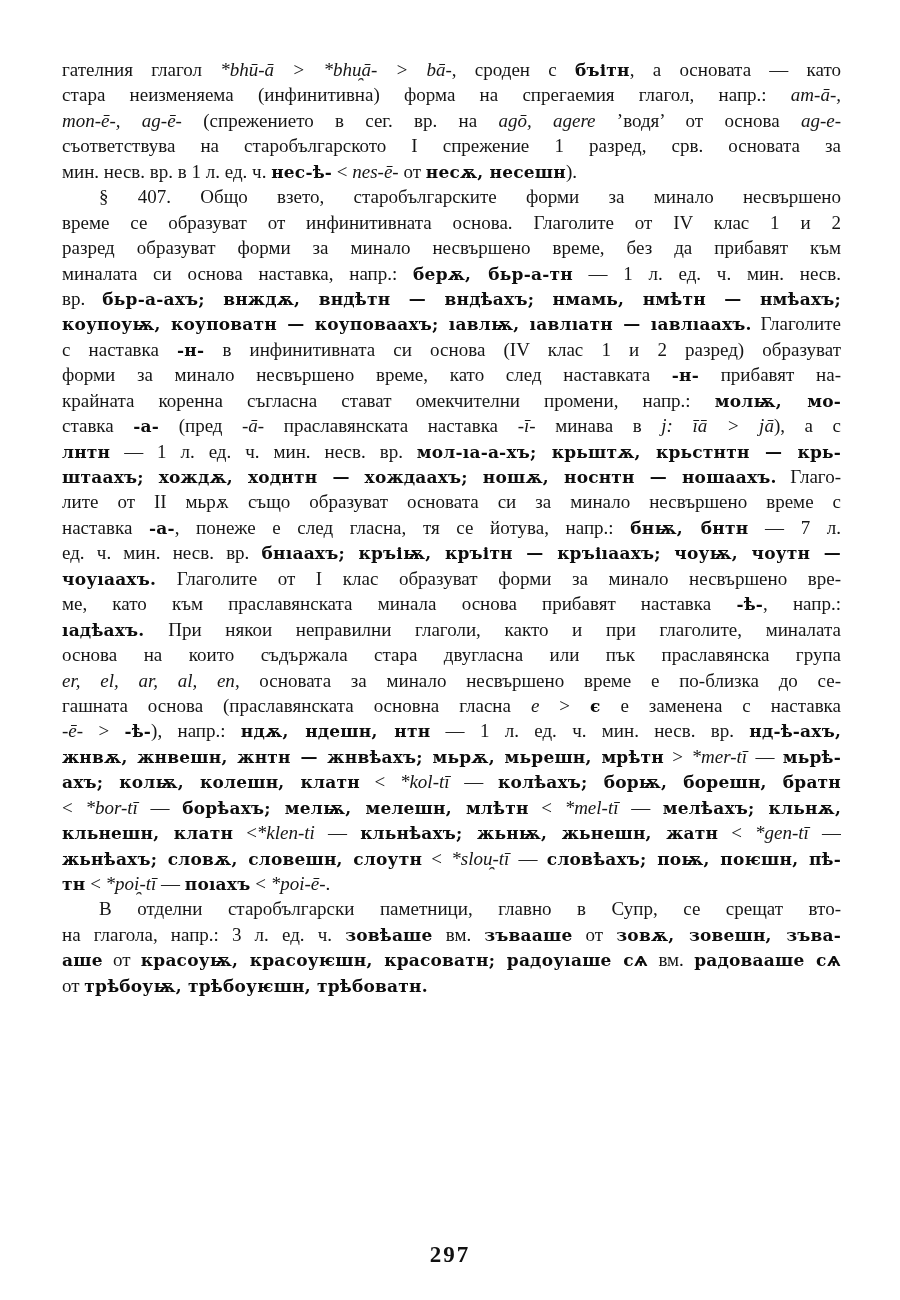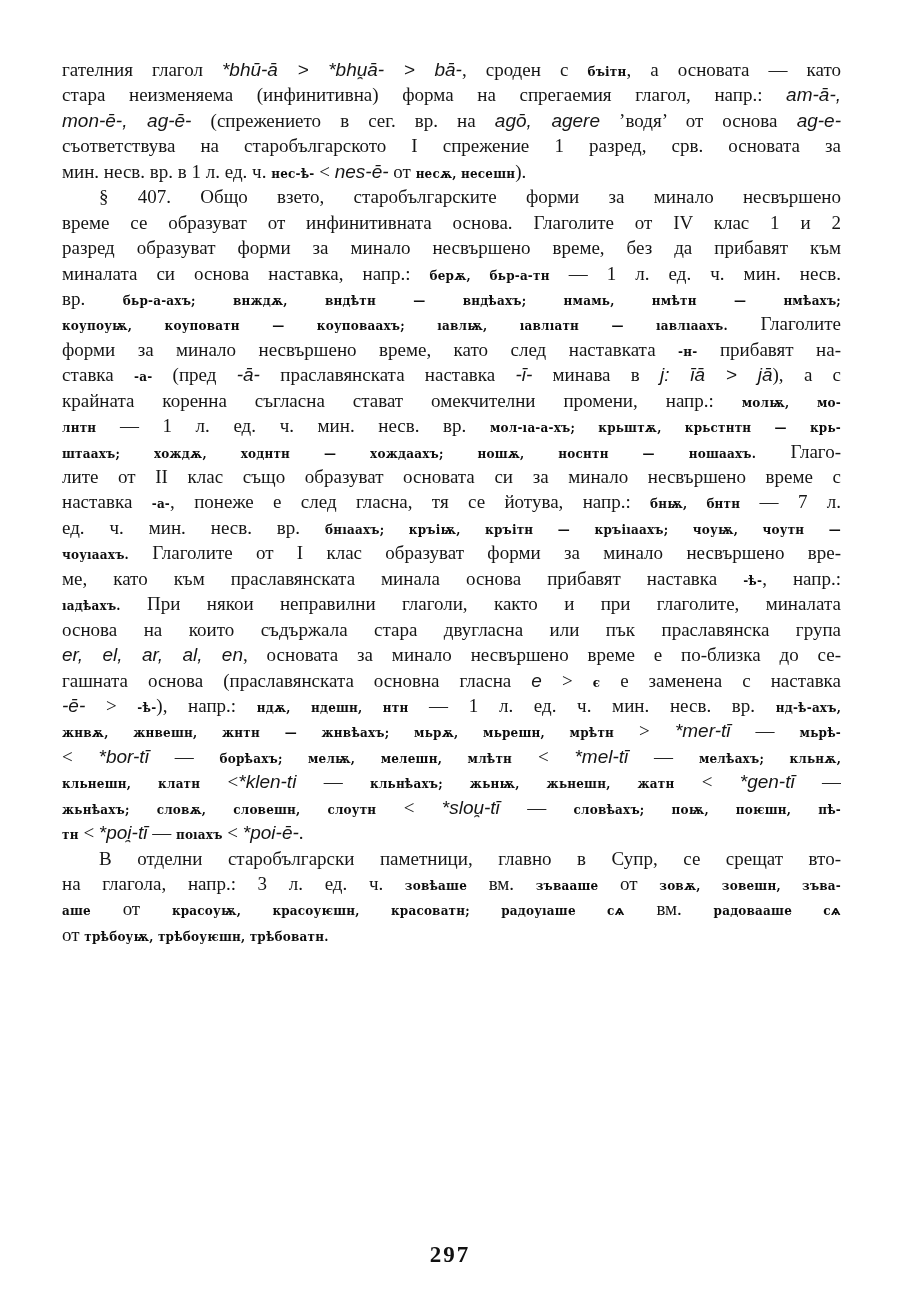--- a/index.html
+++ b/index.html
@@ -12,24 +12,24 @@
     position:absolute;left:62px;top:57px;width:779px;
   }
   .line{
     font-size:19px;line-height:25.45px;height:25.45px;
     text-align:justify;text-align-last:justify;
     overflow:hidden;white-space:normal;
   }
   .line.last{text-align-last:left;}
   .line.ind{text-indent:37px;}
   .s-n{font-family:"Liberation Serif", serif;}
-  .s-i{font-style:italic;font-family:Liberation Sans, sans-serif;}
+  .s-i{font-style:italic;font-family:Liberation Serif, serif;}
   .s-o{
     font-family:"DejaVu Serif","DejaVu Sans",serif;
-    font-weight:700;font-size:12px;color:#0d0d0d;
+    font-weight:700;font-size:17px;color:#0d0d0d;
     letter-spacing:0.2px;
   }
   #pageno{
     position:absolute;top:1242px;left:0;width:100%;
     text-align:center;font-size:23px;font-weight:700;
     font-family:"Liberation Serif", serif;letter-spacing:2px;color:#111;
   }
 </style>
 </head>
 <body>
@@ -42,36 +42,38 @@
       <div class="line"><span class="s-n">съответствува на старобългарското I спрежение 1 разред, срв. основата за</span></div>
       <div class="line last"><span class="s-n">мин. несв. вр. в 1 л. ед. ч. </span><span class="s-o">нес-ѣ-</span><span class="s-n"> &lt; </span><span class="s-i">nes-ē-</span><span class="s-n"> от </span><span class="s-o">несѫ, несешн</span><span class="s-n">).</span></div>
     </div>
     <div>
       <div class="line ind"><span class="s-n">§ 407. Общо взето, старобългарските форми за минало несвършено</span></div>
       <div class="line"><span class="s-n">време се образуват от инфинитивната основа. Глаголите от IV клас 1 и 2</span></div>
       <div class="line"><span class="s-n">разред образуват форми за минало несвършено време, без да прибавят към</span></div>
       <div class="line"><span class="s-n">миналата си основа наставка, напр.: </span><span class="s-o">берѫ, бьр-а-тн</span><span class="s-n"> — 1 л. ед. ч. мин. несв.</span></div>
       <div class="line"><span class="s-n">вр. </span><span class="s-o">бьр-а-ахъ; внждѫ, вндѣтн — вндѣахъ; нмамь, нмѣтн — нмѣахъ;</span></div>
       <div class="line"><span class="s-o">коупоуѭ, коуповатн — коуповаахъ; ıавлѭ, ıавлıатн — ıавлıаахъ.</span><span class="s-n"> Глаголите</span></div>
+      <div class="line"><span class="s-n">с наставка </span><span class="s-o">-н-</span><span class="s-n"> в инфинитивната си основа (IV клас 1 и 2 разред) образуват</span></div>
       <div class="line"><span class="s-n">форми за минало несвършено време, като след наставката </span><span class="s-o">-н-</span><span class="s-n"> прибавят на-</span></div>
+      <div class="line"><span class="s-n">крайната коренна съгласна стават омекчителни промени, напр.: </span><span class="s-o">молѭ, мо-</span></div>
       <div class="line"><span class="s-n">ставка </span><span class="s-o">-а-</span><span class="s-n"> (пред </span><span class="s-i">-ā-</span><span class="s-n"> праславянската наставка </span><span class="s-i">-ī-</span><span class="s-n"> минава в </span><span class="s-i">j: īā &gt; jā</span><span class="s-n">), а с</span></div>
-      <div class="line"><span class="s-n">крайната коренна съгласна стават омекчителни промени, напр.: </span><span class="s-o">молѭ, мо-</span></div>
       <div class="line"><span class="s-o">лнтн</span><span class="s-n"> — 1 л. ед. ч. мин. несв. вр. </span><span class="s-o">мол-ıа-а-хъ; крьштѫ, крьстнтн — крь-</span></div>
       <div class="line"><span class="s-o">штаахъ; хождѫ, ходнтн — хождаахъ; ношѫ, носнтн — ношаахъ.</span><span class="s-n"> Глаго-</span></div>
-      <div class="line"><span class="s-n">лите от II клас също образуват основата си за минало несвършено време с</span></div>
+      <div class="line"><span class="s-n">лите от II мьрѫ също образуват основата си за минало несвършено време с</span></div>
       <div class="line"><span class="s-n">наставка </span><span class="s-o">-а-</span><span class="s-n">, понеже е след гласна, тя се йотува, напр.: </span><span class="s-o">бнѭ, бнтн</span><span class="s-n"> — 7 л.</span></div>
       <div class="line"><span class="s-n">ед. ч. мин. несв. вр. </span><span class="s-o">бнıаахъ; кръіѭ, кръітн — кръіıаахъ; чоуѭ, чоутн —</span></div>
       <div class="line"><span class="s-o">чоуıаахъ.</span><span class="s-n"> Глаголите от I клас образуват форми за минало несвършено вре-</span></div>
       <div class="line"><span class="s-n">ме, като към праславянската минала основа прибавят наставка </span><span class="s-o">-ѣ-</span><span class="s-n">, напр.:</span></div>
       <div class="line"><span class="s-o">ıадѣахъ.</span><span class="s-n"> При някои неправилни глаголи, както и при глаголите, миналата</span></div>
       <div class="line"><span class="s-n">основа на които съдържала стара двугласна или пък праславянска група</span></div>
       <div class="line"><span class="s-i">er, el, ar, al, en</span><span class="s-n">, основата за минало несвършено време е по-близка до се-</span></div>
       <div class="line"><span class="s-n">гашната основа (праславянската основна гласна </span><span class="s-i">e</span><span class="s-n"> &gt; </span><span class="s-o">є</span><span class="s-n"> е заменена с наставка</span></div>
       <div class="line"><span class="s-i">-ē-</span><span class="s-n"> &gt; </span><span class="s-o">-ѣ-</span><span class="s-n">), напр.: </span><span class="s-o">ндѫ, ндешн, нтн</span><span class="s-n"> — 1 л. ед. ч. мин. несв. вр. </span><span class="s-o">нд-ѣ-ахъ,</span></div>
       <div class="line"><span class="s-o">жнвѫ, жнвешн, жнтн — жнвѣахъ; мьрѫ, мьрешн, мрѣтн</span><span class="s-n"> &gt; </span><span class="s-i">*mer-tī</span><span class="s-n"> — </span><span class="s-o">мьрѣ-</span></div>
+      <div class="line"><span class="s-o">ахъ; колѭ, колешн, клатн</span><span class="s-n"> &lt; </span><span class="s-i">*kol-tī</span><span class="s-n"> — </span><span class="s-o">колѣахъ; борѭ, борешн, братн</span></div>
       <div class="line"><span class="s-n">&lt; </span><span class="s-i">*bor-tī</span><span class="s-n"> — </span><span class="s-o">борѣахъ; мелѭ, мелешн, млѣтн</span><span class="s-n"> &lt; </span><span class="s-i">*mel-tī</span><span class="s-n"> — </span><span class="s-o">мелѣахъ; кльнѫ,</span></div>
       <div class="line"><span class="s-o">кльнешн, клатн</span><span class="s-n"> &lt;</span><span class="s-i">*klen-ti</span><span class="s-n"> — </span><span class="s-o">кльнѣахъ; жьнѭ, жьнешн, жатн</span><span class="s-n"> &lt; </span><span class="s-i">*gen-tī</span><span class="s-n"> —</span></div>
       <div class="line"><span class="s-o">жьнѣахъ; словѫ, словешн, слоутн</span><span class="s-n"> &lt; </span><span class="s-i">*slou̯-tī</span><span class="s-n"> — </span><span class="s-o">словѣахъ; поѭ, поѥшн, пѣ-</span></div>
       <div class="line last"><span class="s-o">тн</span><span class="s-n"> &lt; </span><span class="s-i">*poi̯-tī</span><span class="s-n"> — </span><span class="s-o">поıахъ</span><span class="s-n"> &lt; </span><span class="s-i">*poi-ē-</span><span class="s-n">.</span></div>
     </div>
     <div>
       <div class="line ind"><span class="s-n">В отделни старобългарски паметници, главно в Супр, се срещат вто-</span></div>
       <div class="line"><span class="s-n">на глагола, напр.: 3 л. ед. ч. </span><span class="s-o">зовѣаше</span><span class="s-n"> вм. </span><span class="s-o">зъвааше</span><span class="s-n"> от </span><span class="s-o">зовѫ, зовешн, зъва-</span></div>
       <div class="line"><span class="s-o">аше</span><span class="s-n"> от </span><span class="s-o">красоуѭ, красоуѥшн, красоватн; радоуıаше сѧ</span><span class="s-n"> вм. </span><span class="s-o">радовааше сѧ</span></div>
       <div class="line last"><span class="s-n">от </span><span class="s-o">трѣбоуѭ, трѣбоуѥшн, трѣбоватн.</span></div>

